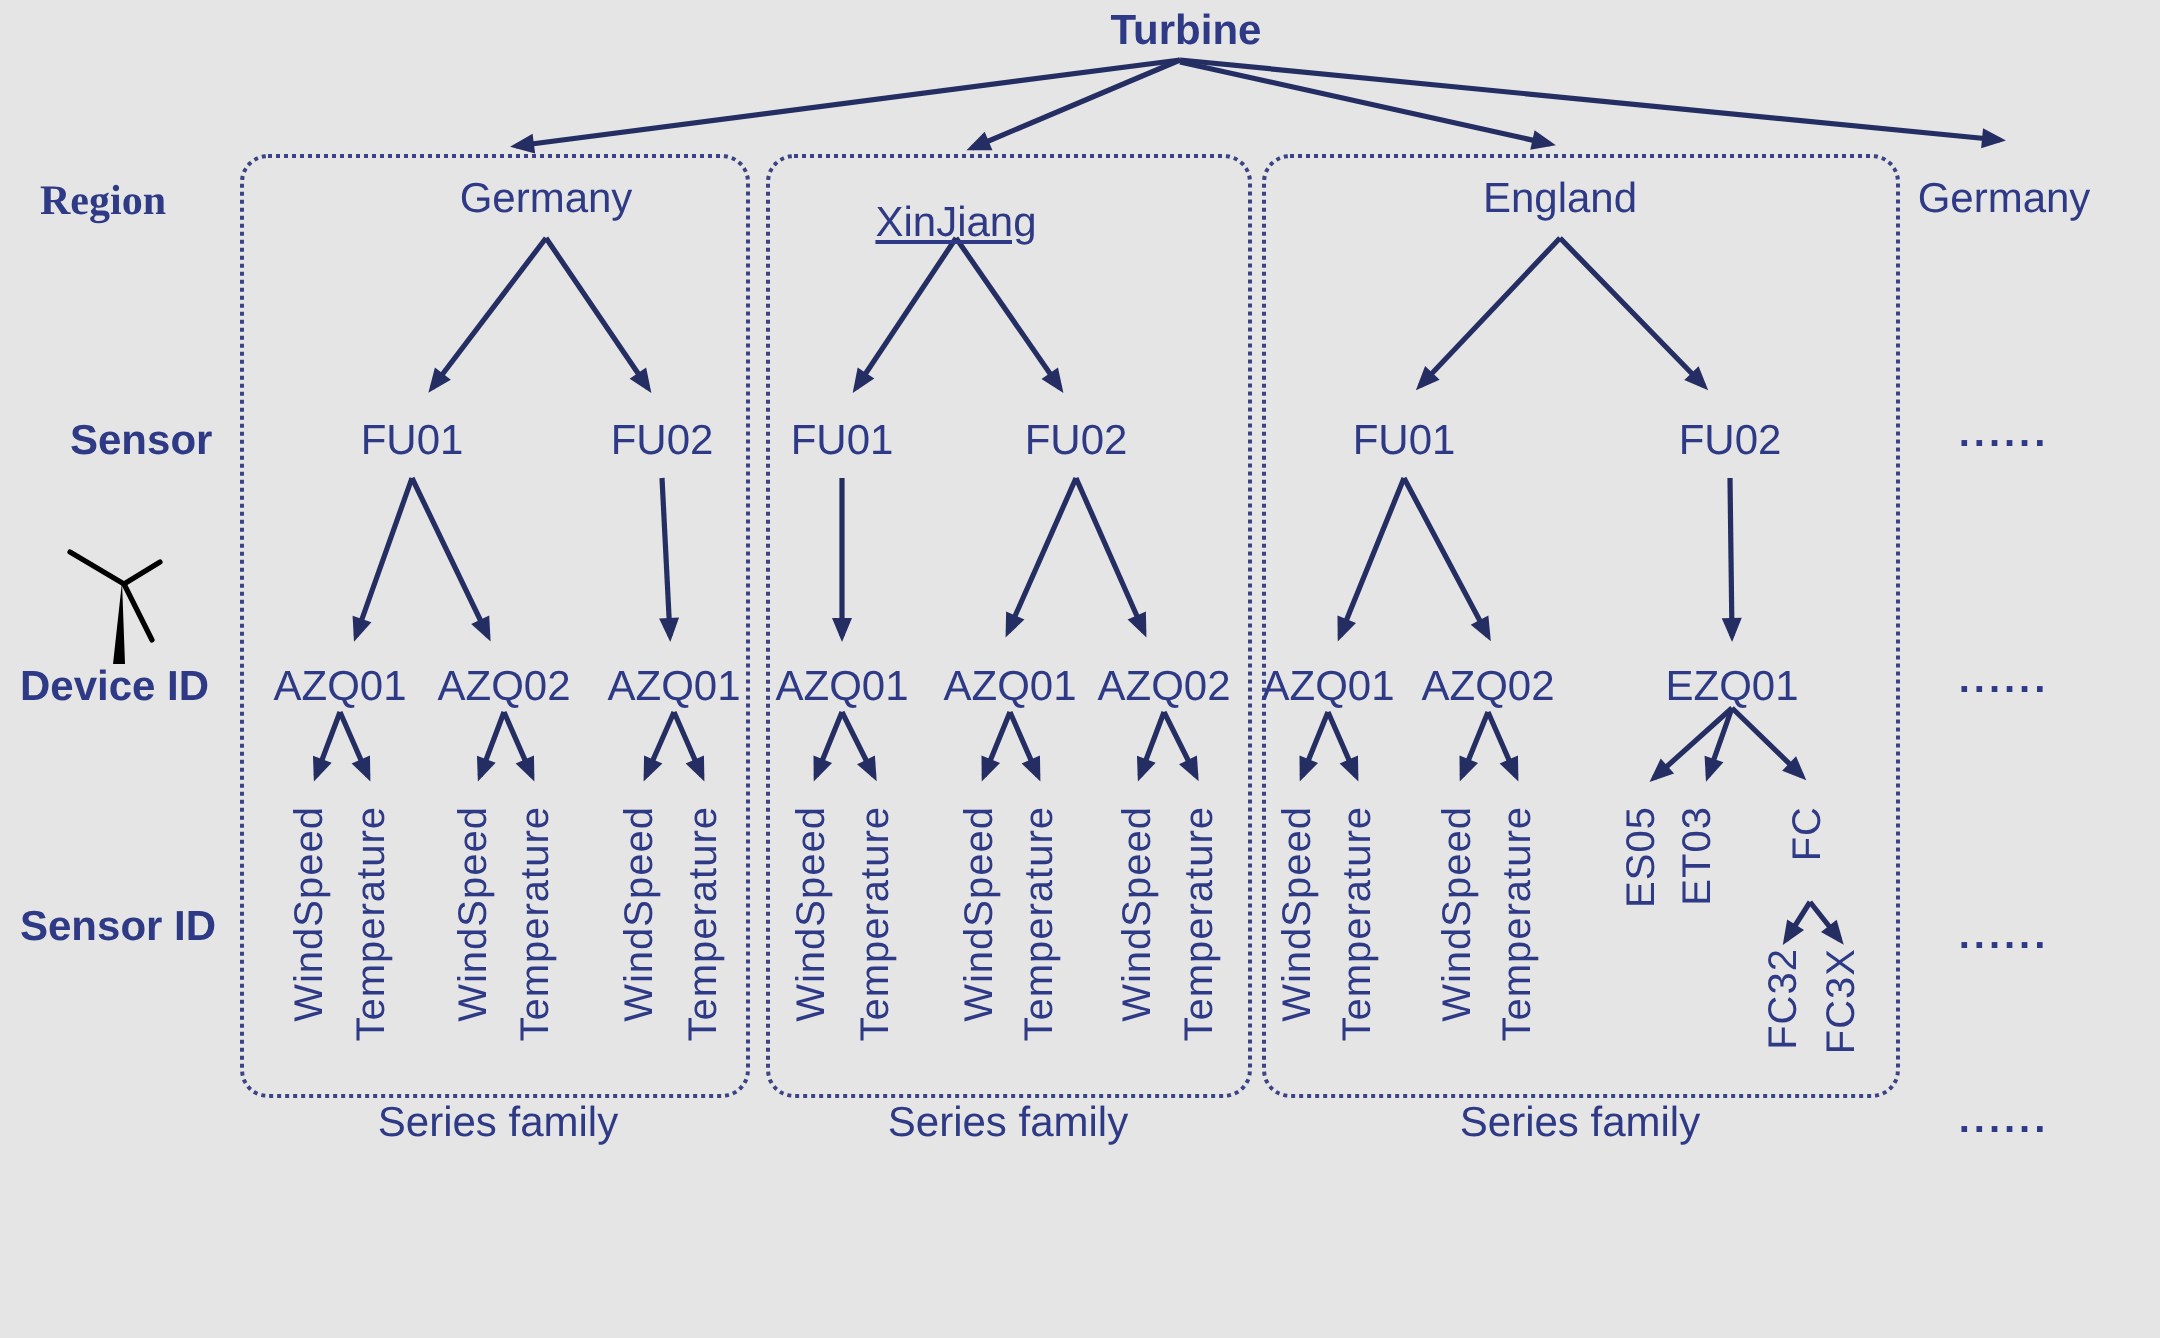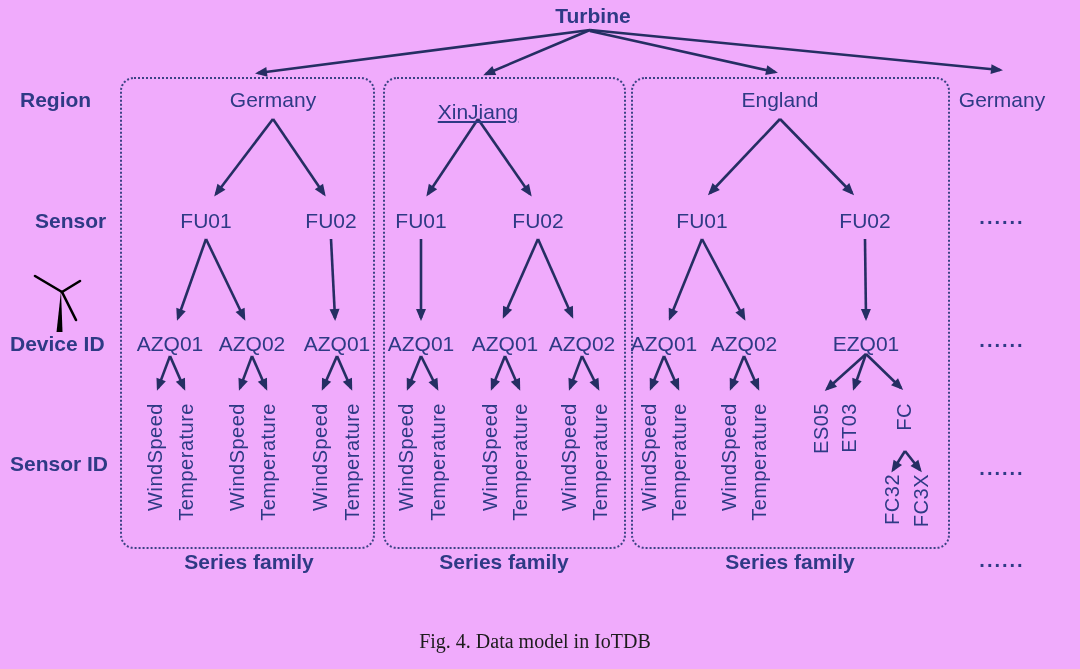--- a/index.html
+++ b/index.html
@@ -1,34 +1,34 @@
 <!DOCTYPE html>
 <html><head>
 <meta charset="utf-8">
 <style>
   html,body{margin:0;padding:0;background:#ffffff;}
   #canvas{
-    position:relative;width:1080px;height:669px;background:#f0abfc;
+    position:relative;width:1080px;height:669px;background:#e5e5e5;
     font-family:"Liberation Sans","DejaVu Sans",sans-serif;overflow:hidden;
   }
   .node{
     position:absolute;transform:translateX(-50%);
     font-size:21px;color:#2e3a85;white-space:nowrap;line-height:1.1;
   }
   .bold{font-weight:700;}
   .rowlabel{
     position:absolute;font-size:21px;font-weight:700;color:#2e3a85;white-space:nowrap;
   }
   .rot{
     position:absolute;writing-mode:vertical-rl;transform:rotate(180deg);
     font-size:20px;color:#2e3a85;white-space:nowrap;line-height:1.05;letter-spacing:.5px;
   }
   .series{
     position:absolute;transform:translateX(-50%);
-    font-size:21px;font-weight:700;color:#2e3a85;white-space:nowrap;
+    font-size:21px;font-weight:400;color:#2e3a85;white-space:nowrap;
   }
   .dots{
     position:absolute;transform:translateX(-50%);
     font-size:20px;font-weight:700;color:#2e3a85;letter-spacing:2px;white-space:nowrap;
   }
   .box{
     position:absolute;border:2px dotted #3a4384;border-radius:14px;
   }
   .caption{
     position:absolute;left:535px;top:630px;transform:translateX(-50%);
@@ -106,21 +106,21 @@
     <g stroke="#000000" stroke-width="2.6" stroke-linecap="round" fill="none">
       <path d="M42,30 L15,14"></path>
       <path d="M42,30 L60,19"></path>
       <path d="M42,30 L56,58"></path>
     </g>
     <path d="M41,29 L36.5,70 L42.5,70 Z" fill="#000000"></path>
   </svg>
 
   <div class="node bold" style="left:593px;top:4px;">Turbine</div>
 
-  <div class="rowlabel" style="left:20px;top:88px;">Region</div>
+  <div class="rowlabel" style="left:20px;top:88px;font-family:Liberation Serif, serif;">Region</div>
   <div class="rowlabel" style="left:35px;top:209px;">Sensor</div>
   <div class="rowlabel" style="left:10px;top:332px;">Device ID</div>
   <div class="rowlabel" style="left:10px;top:452px;">Sensor ID</div>
 
   <div class="node" style="left:273px;top:88px;">Germany</div>
   <div class="node" style="left:478px;top:100px;text-decoration:underline;">XinJiang</div>
   <div class="node" style="left:780px;top:88px;">England</div>
   <div class="node" style="left:1002px;top:88px;">Germany</div>
 
   <div class="node" style="left:206px;top:209px;">FU01</div>
@@ -164,15 +164,14 @@
 
   <div class="series" style="left:249px;top:550px;">Series family</div>
   <div class="series" style="left:504px;top:550px;">Series family</div>
   <div class="series" style="left:790px;top:550px;">Series family</div>
 
   <div class="dots" style="left:1002px;top:206px;">......</div>
   <div class="dots" style="left:1002px;top:329px;">......</div>
   <div class="dots" style="left:1002px;top:457px;">......</div>
   <div class="dots" style="left:1002px;top:549px;">......</div>
 
-  <div class="caption">Fig. 4.  Data model in IoTDB</div>
 
 </div>
 
 </body></html>

